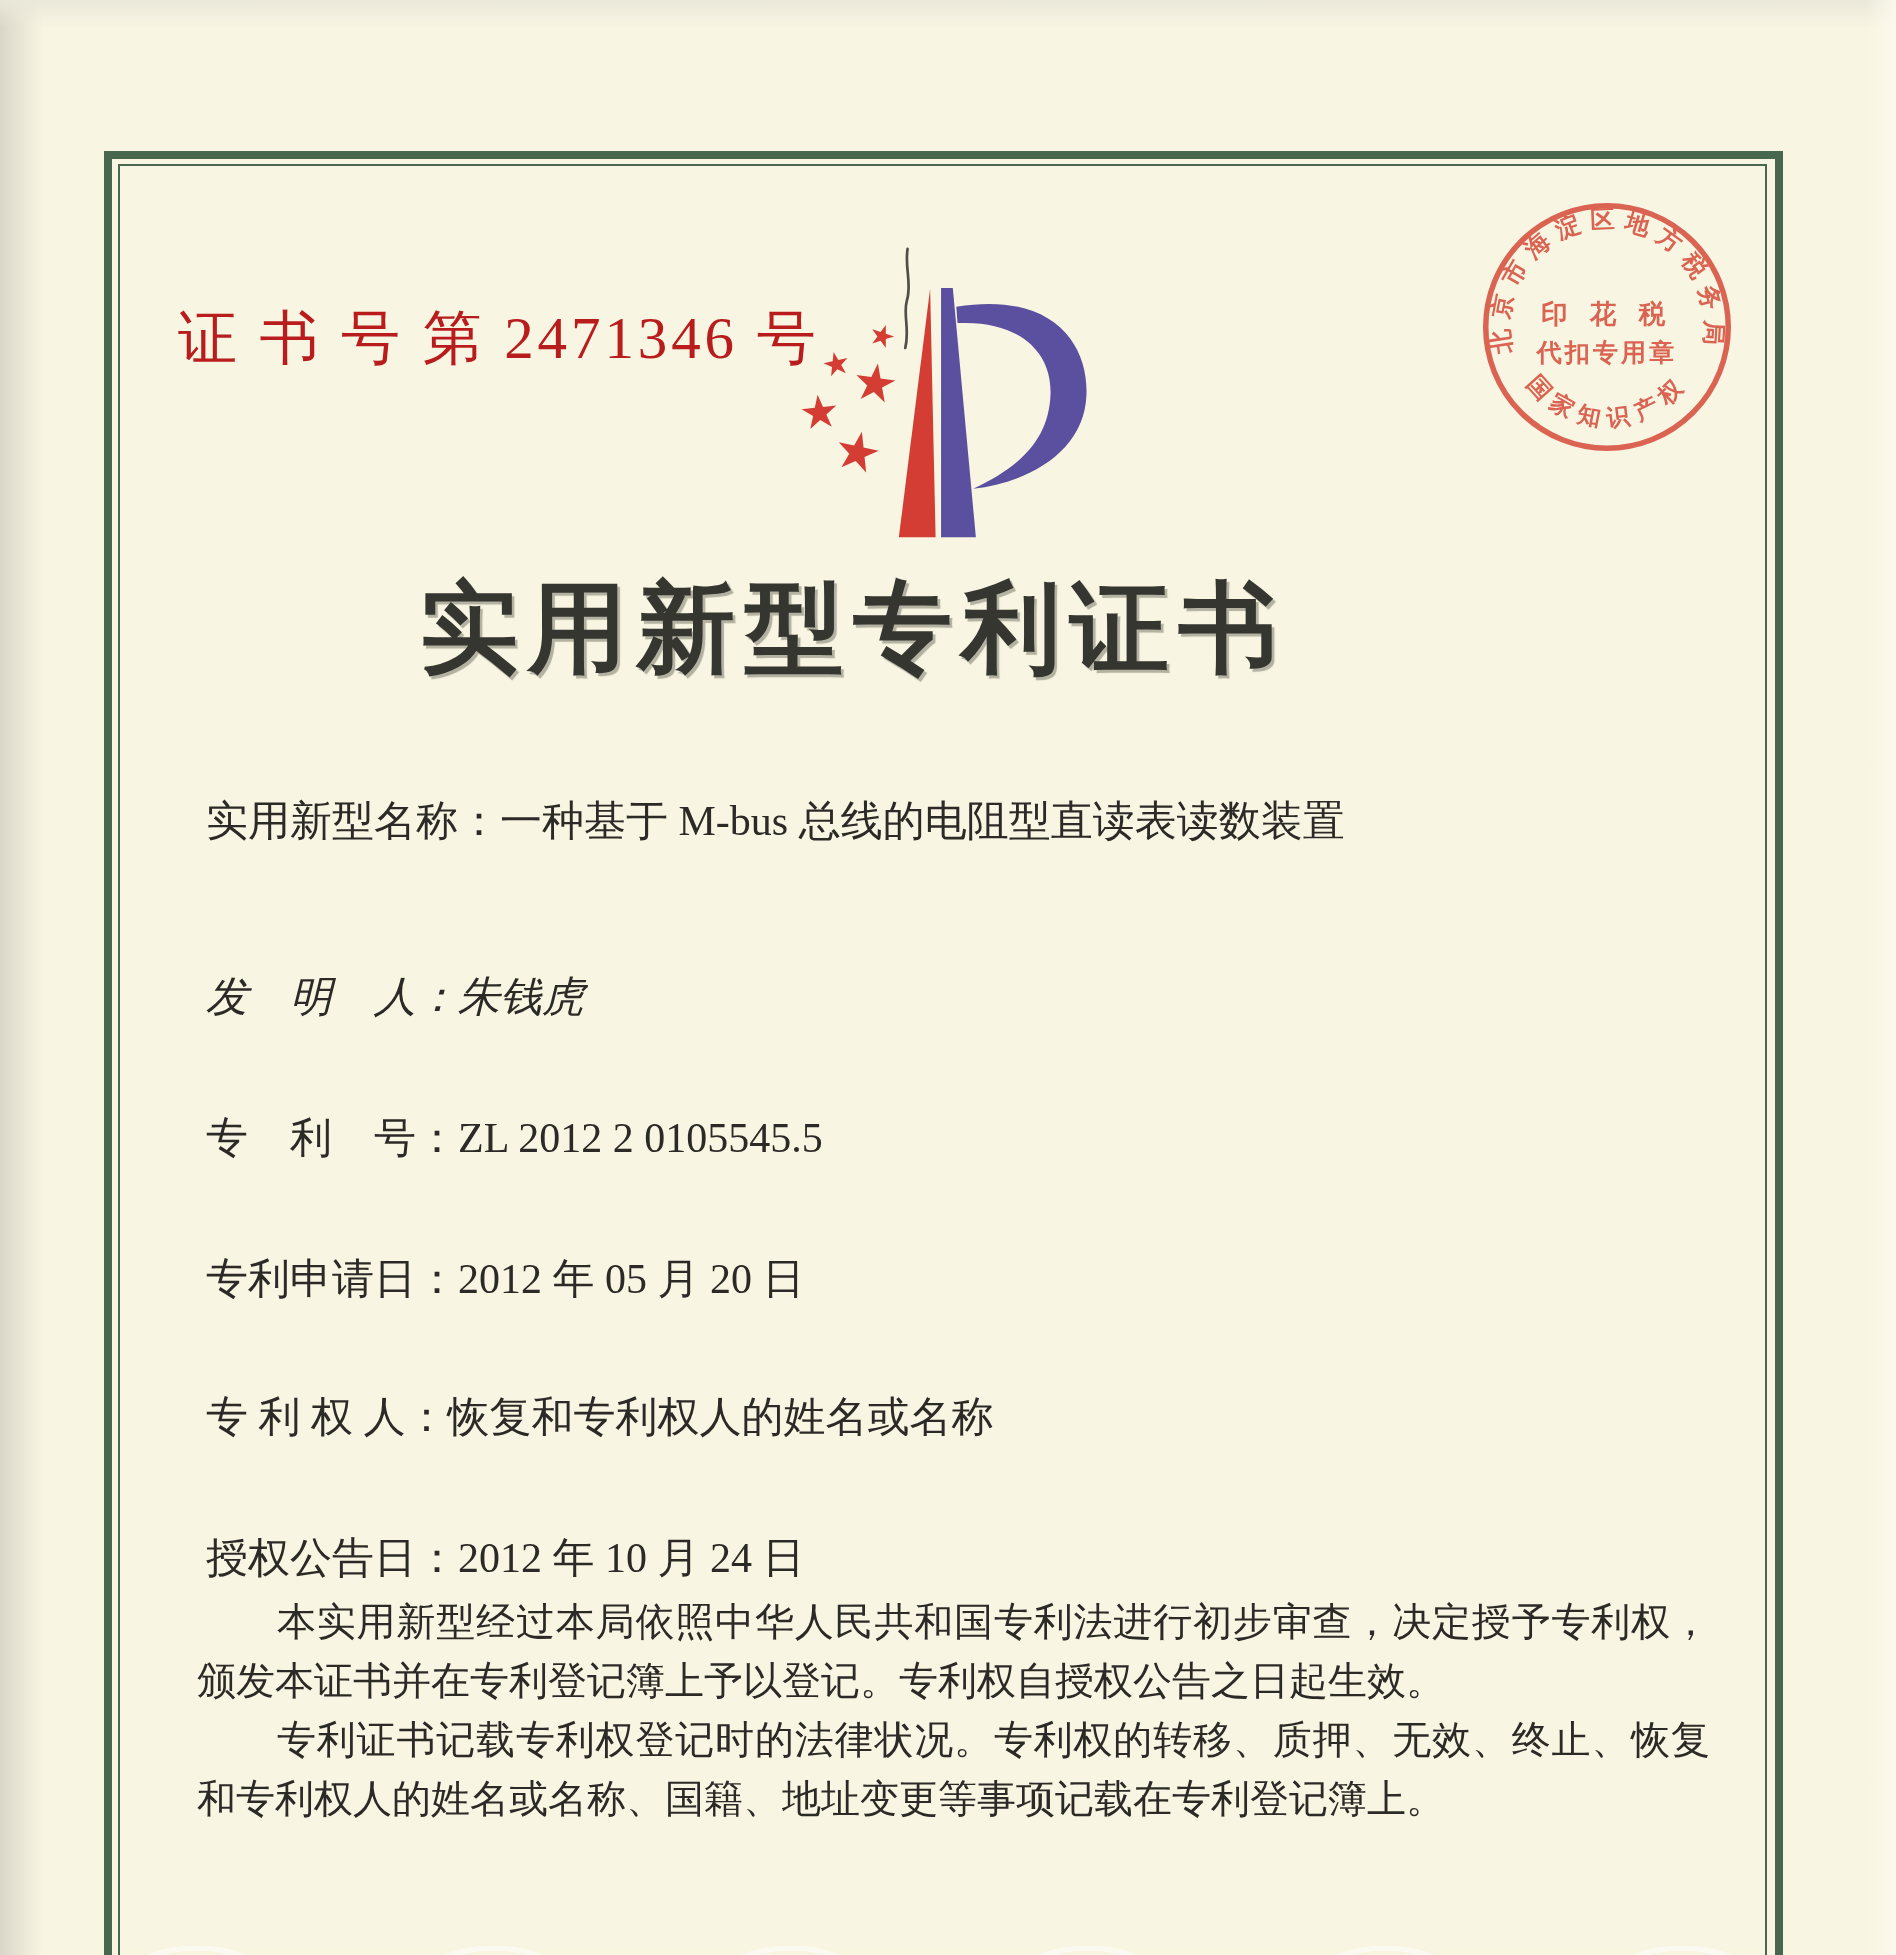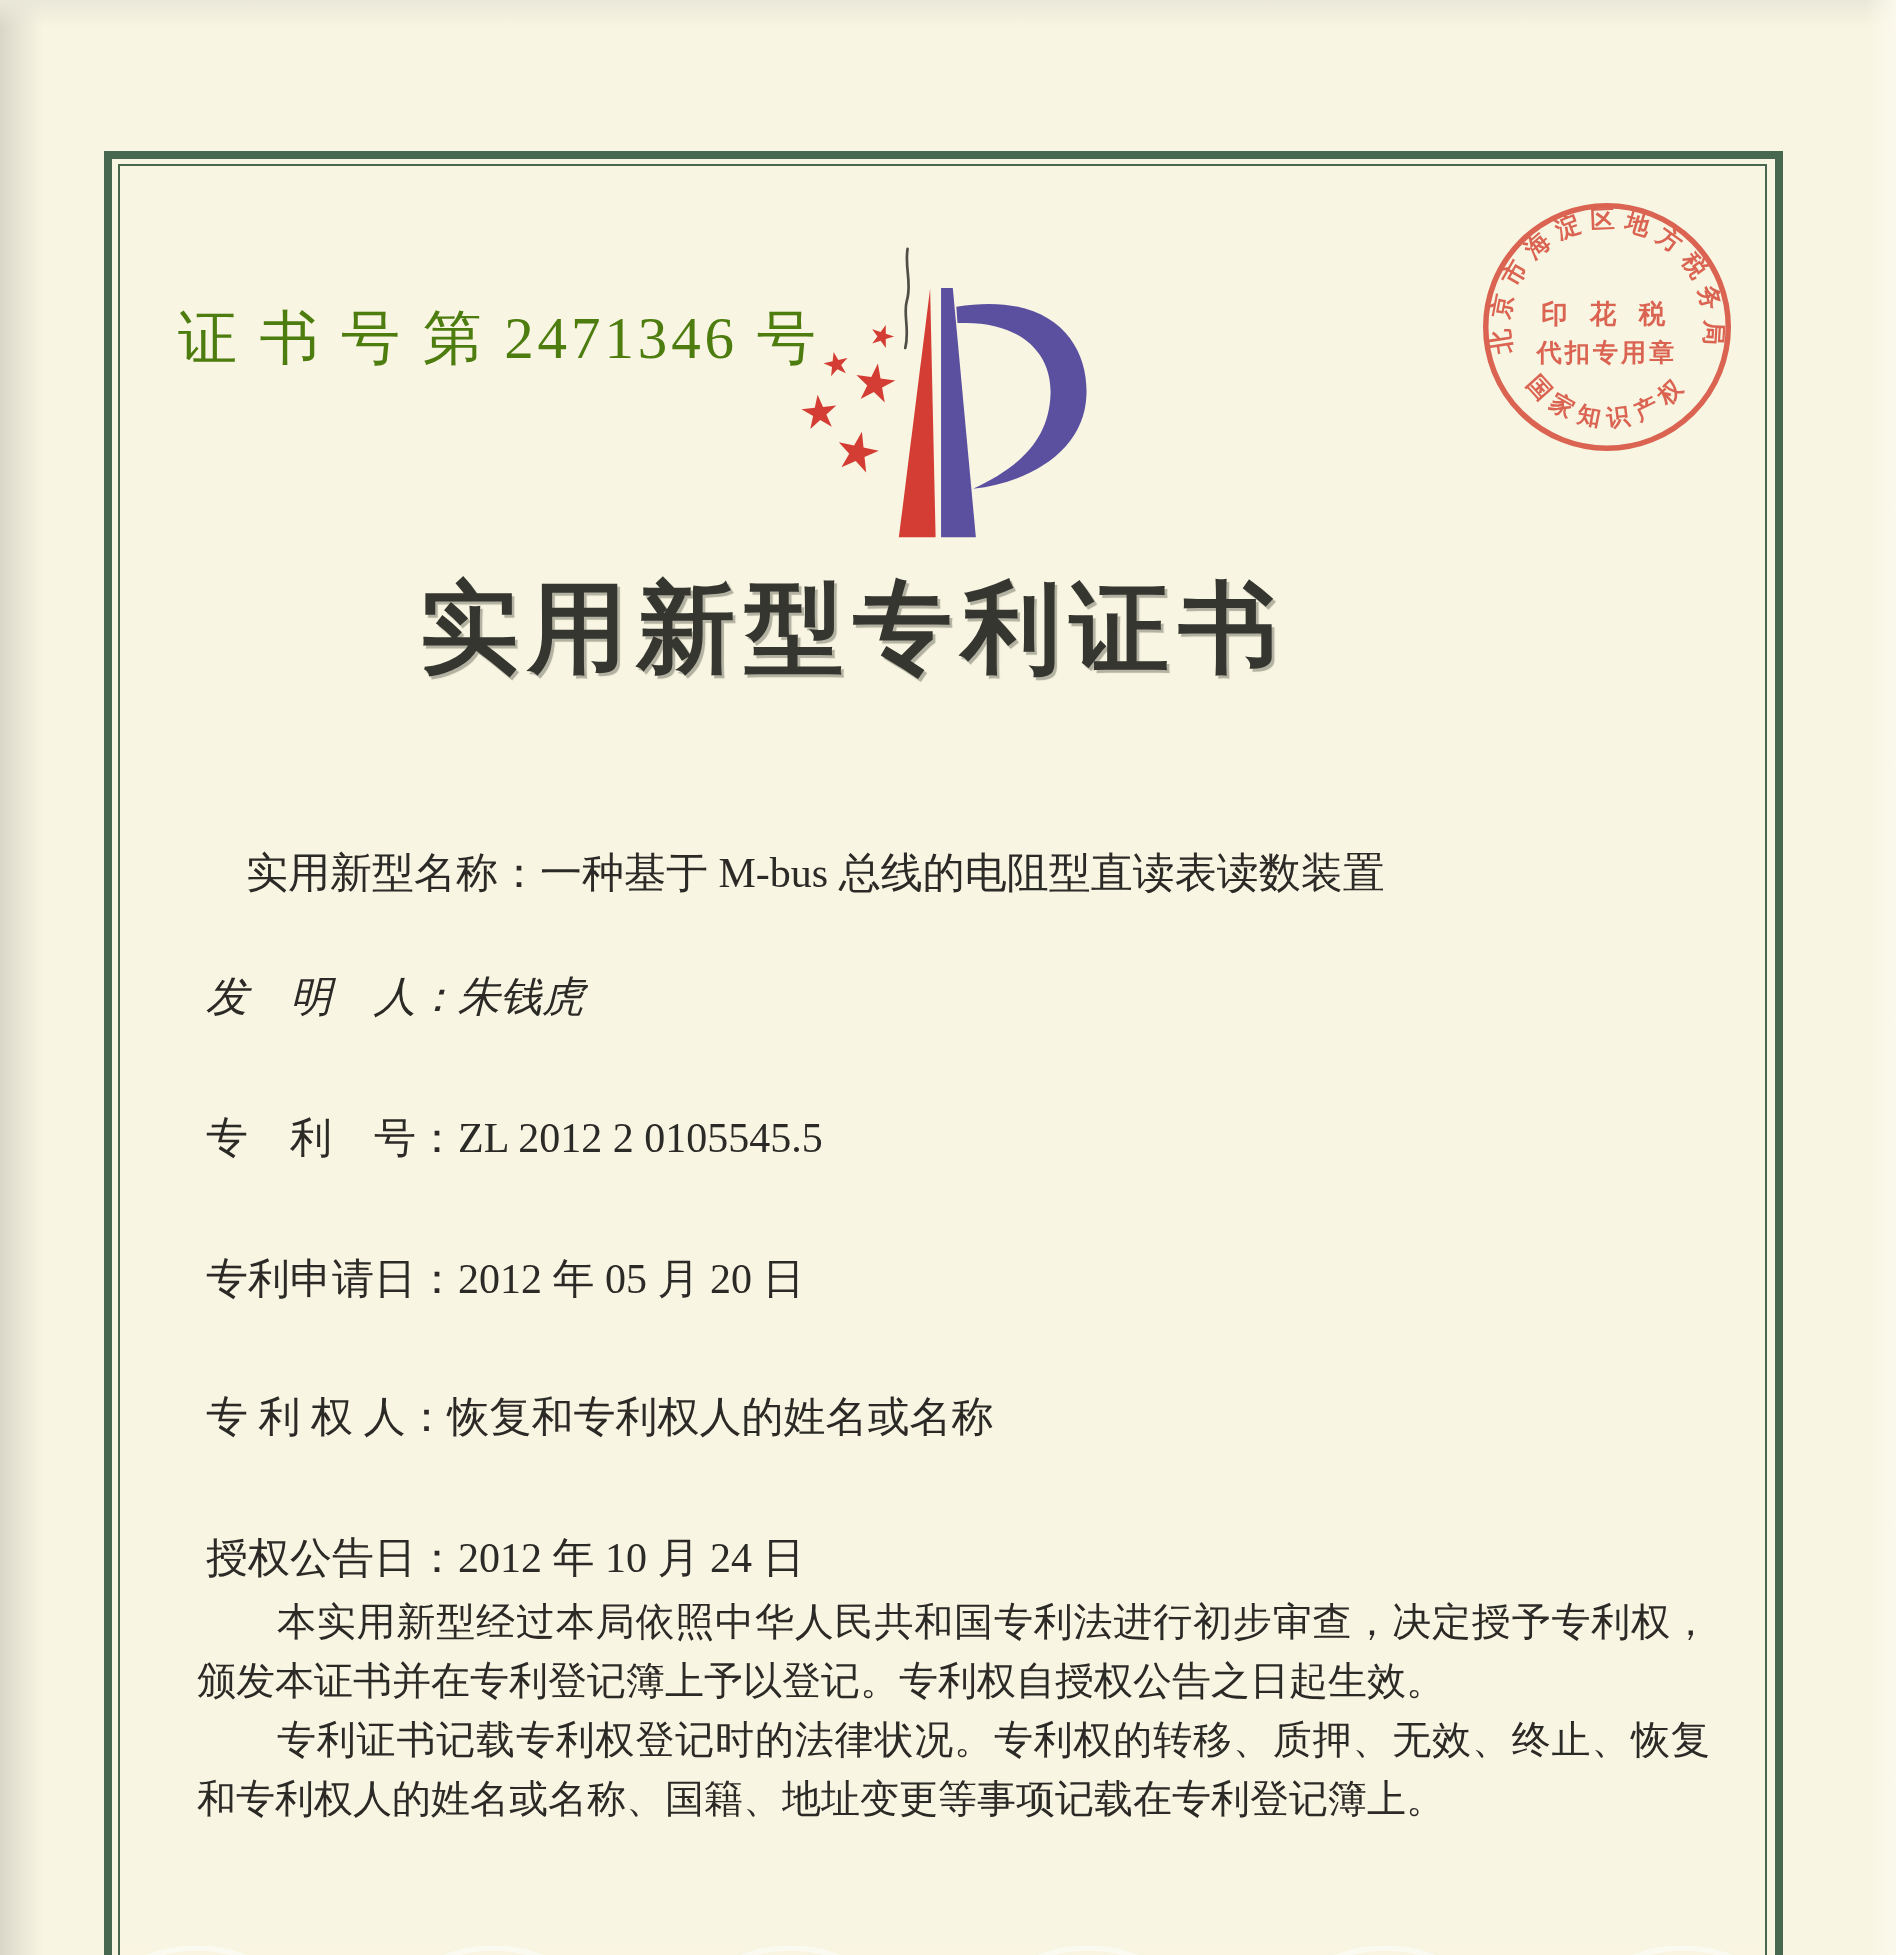--- a/index.html
+++ b/index.html
@@ -14,25 +14,25 @@
   .edge-left{left:0;top:0;width:43px;height:2710px;background:linear-gradient(90deg,#d9d6c8 0%,#ebe8d8 55%,rgba(235,232,216,0) 100%);z-index:6;}
   .edge-top{left:0;top:0;width:1897px;height:27px;background:linear-gradient(180deg,#eae8d9 0%,rgba(234,232,217,0) 100%);z-index:6;}
   .edge-right{right:0;top:0;width:31px;height:2710px;background:linear-gradient(270deg,#fbf9ec 0%,rgba(251,249,236,0) 100%);z-index:6;}
   
   .frame-outer{left:104px;top:151px;width:1679px;height:2435px;border:8.6px solid #47684e;box-sizing:border-box;z-index:2;}
   .frame-inner{left:118px;top:164px;width:1649px;height:2408px;border:2.7px solid #47684e;box-sizing:border-box;z-index:2;}
   
   .watermark{left:122px;top:1946px;width:1641px;height:624px;z-index:1;
     background:linear-gradient(180deg,rgba(243,237,200,0) 0%,rgba(243,236,198,.85) 14%,rgba(232,237,206,.9) 45%,rgba(222,231,198,.95) 100%);}
   .watermark svg{width:100%;height:100%;opacity:.55;}
-  .cert-no{left:178px;top:299px;font-size:59px;letter-spacing:3.9px;color:#4d7c0f;z-index:3;white-space:nowrap;}
+  .cert-no{left:178px;top:299px;font-size:59px;letter-spacing:3.9px;color:#b91c1c;z-index:3;white-space:nowrap;}
   .title{left:119px;top:563px;width:1468px;text-align:center;font-size:99px;font-weight:bold;
     letter-spacing:9.4px;color:#35362f;text-shadow:2.7px 3.1px 0.8px rgba(110,110,95,.5);z-index:3;white-space:nowrap;}
   .field{left:206px;font-size:42px;color:#2b2a26;z-index:3;white-space:nowrap;}
-  .f0{top:845px;margin-left:40px;} .f1{top:969px;font-style:italic;} .f2{top:1110px;} .f3{top:1251px;} .f4{top:1389px;} .f5{top:1530px;}
+  .f0{top:793px;} .f1{top:969px;font-style:italic;} .f2{top:1110px;} .f3{top:1251px;} .f4{top:1389px;} .f5{top:1530px;}
   .paras{left:197px;top:1592px;width:1513px;z-index:3;}
   .paras p{margin:0;font-size:39px;line-height:59px;text-align:justify;text-indent:2.05em;color:#2b2a26;}
   .tax-stamp{left:1474px;top:194px;width:266px;height:266px;z-index:3;opacity:.88;}
   .logo{left:798px;top:284px;width:301px;height:260px;z-index:3;}
   .fiber{left:896px;top:246px;width:27px;height:106px;z-index:3;}
 </style>
 </head>
 <body>
 
 <div class="abs edge-left"></div>

